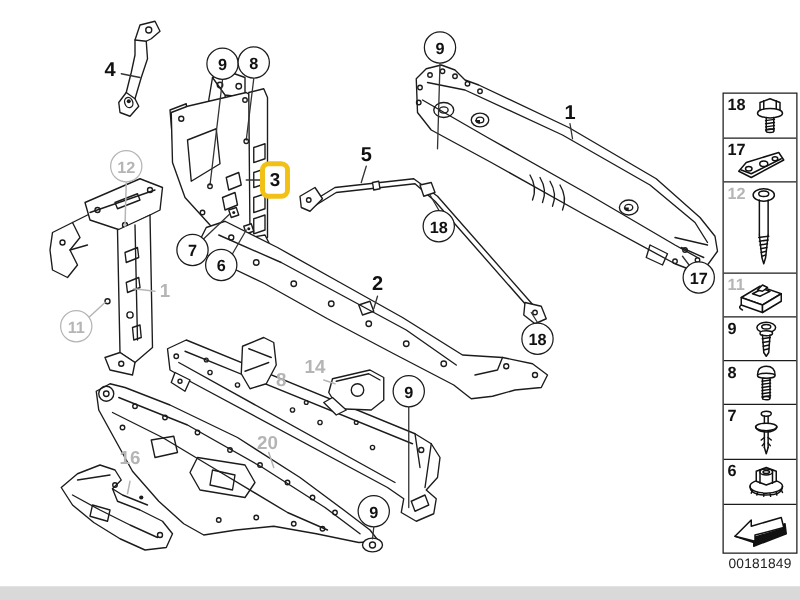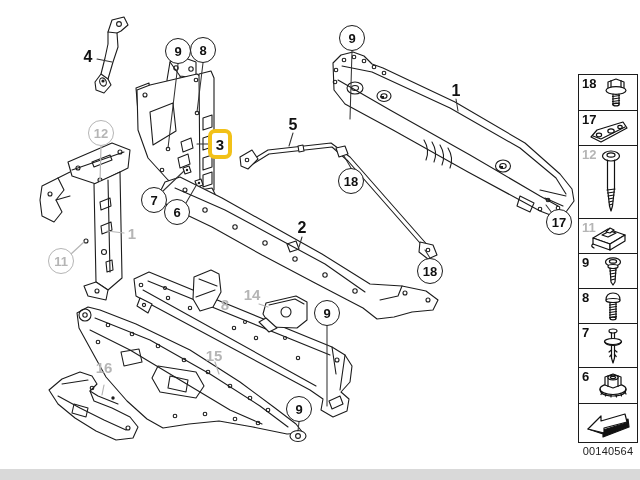--- a/index.html
+++ b/index.html
@@ -307,21 +307,21 @@
       <span>11</span>
     </div>
 
   <div class="lbl" style="left:88px;top:57px">4</div>
   <div class="lbl" style="left:456px;top:91px">1</div>
   <div class="lbl" style="left:293px;top:125px">5</div>
   <div class="lbl" style="left:302px;top:228px">2</div>
   <div class="lbl dim" style="left:132px;top:233px">1</div>
   <div class="lbl dim" style="left:225px;top:304px">8</div>
   <div class="lbl dim" style="left:252px;top:294px">14</div>
-  <div class="lbl dim" style="left:214px;top:355px">15</div>
+  <div class="lbl dim" style="left:214px;top:355px">20</div>
   <div class="lbl dim" style="left:104px;top:367px">16</div>
 
   <div class="hibox" style="left:208px;top:129px">
       <span>3</span>
     </div>
 
   <div class="legend">
     <div class="cell" style="height:36px">
       <span class="num">18</span>
       <svg width="32" height="33" style="left:21px;top:1px">
@@ -410,16 +410,16 @@
     </div>
     <div class="cell" style="height:38px">
       <span class="num"></span>
       <svg width="50" height="34" style="left:4px;top:2px">
         <polygon class="fb" points="5,23 20,28 20,31 46,21 45,13 43,14 43,17 20,24"></polygon>
         <polygon class="fw" points="5,23 18,10 18,15 42,8 44,16 21,22 21,27"></polygon>
       </svg>
     </div>
   </div>
 
-  <div class="imgnum">00140564</div>
+  <div class="imgnum">00181849</div>
   <div class="footerbar"></div>
 
 </div>
 
 </body></html>

